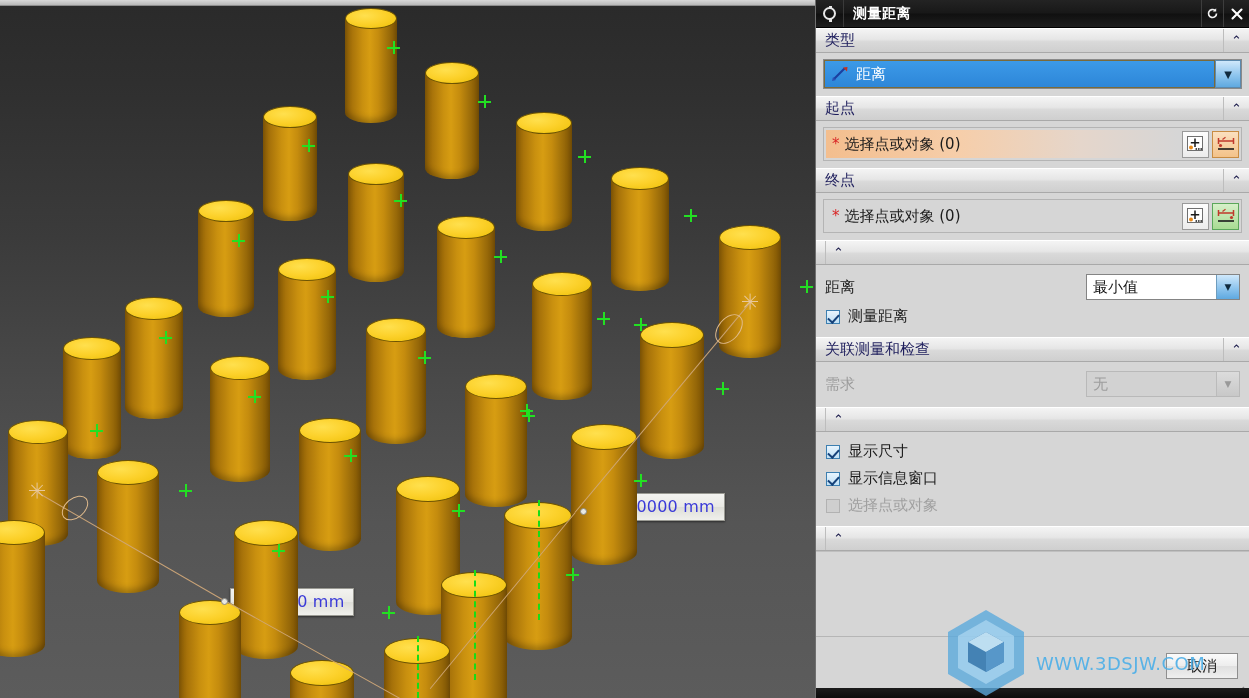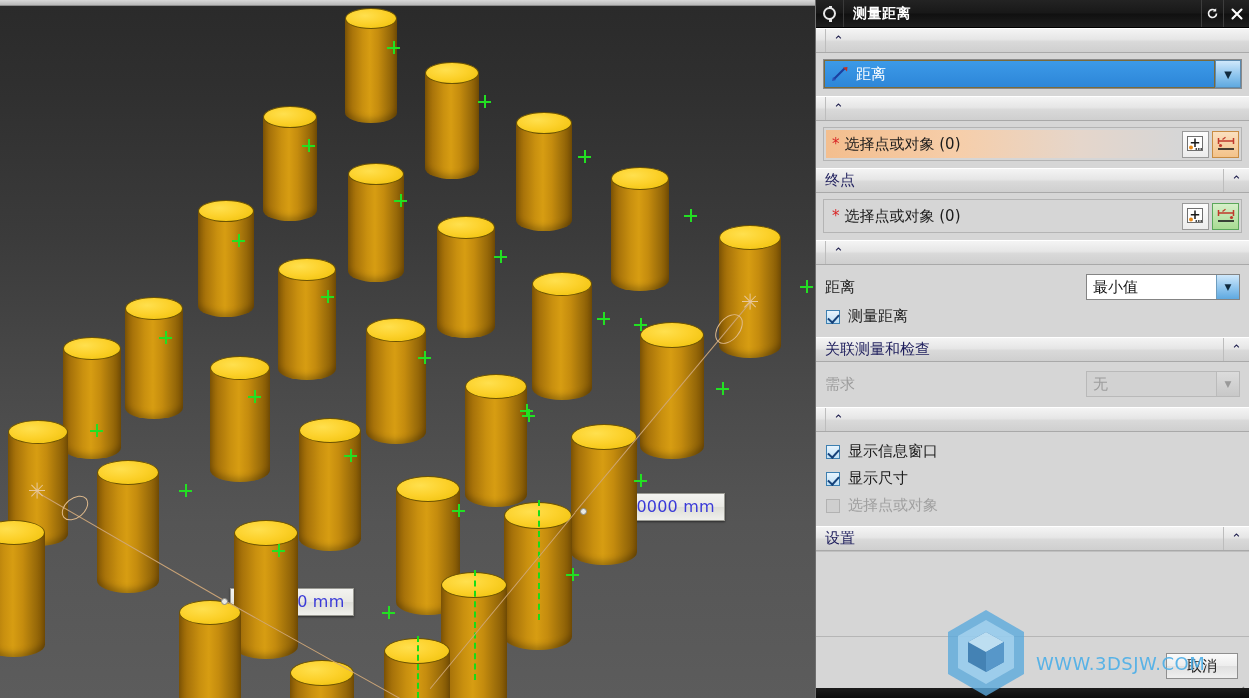--- a/index.html
+++ b/index.html
@@ -459,39 +459,41 @@
       <div class="tb-btn close">
         <svg width="12" height="12" viewBox="0 0 12 12">
           <path d="M1.5 1.5 L10.5 10.5 M10.5 1.5 L1.5 10.5" stroke="#ffffff" stroke-width="2.1" stroke-linecap="round"></path>
         </svg>
       </div>
     </div>
 
     <div class="panel-body">
 
       <div class="sect-head">
+        <div class="title">类型</div>
         <div class="chev">⌃</div>
       </div>
       <div class="sect-body">
         <div class="combo-hl">
           <div class="field">
             <span class="ruler-ico">
               <svg width="18" height="16" viewBox="0 0 18 16">
                 <path d="M3 13 L13 3" stroke="#1b3fa0" stroke-width="2.2" stroke-linecap="round"></path>
                 <path d="M12 1.5 L16.5 1 L16 5.5 Z" fill="#c03020"></path>
                 <path d="M2 11 L1 15 L5 14 Z" fill="#2b4fb5"></path>
               </svg>
             </span>
             <span class="label">距离</span>
           </div>
           <div class="arrow">▼</div>
         </div>
       </div>
 
       <div class="sect-head">
+        <div class="title">起点</div>
         <div class="chev">⌃</div>
       </div>
       <div class="sect-body">
         <div class="sel-row active">
           <div class="sel-field">
             <span class="star">*</span>
             <span class="sel-label">选择点或对象 (0)</span>
           </div>
           <div class="icon-btn">
             <svg width="19" height="18" viewBox="0 0 19 18">
@@ -575,34 +577,33 @@
           </div>
         </div>
       </div>
 
       <div class="sect-head">
         <div class="chev">⌃</div>
       </div>
       <div class="sect-body">
         <div class="cb-row">
           <span class="cb checked"></span>
-          <span class="cb-label">显示信息窗口</span>
+          <span class="cb-label">显示尺寸</span>
         </div>
         <div class="cb-row">
           <span class="cb checked"></span>
-          <span class="cb-label">显示尺寸</span>
+          <span class="cb-label">显示信息窗口</span>
         </div>
         <div class="cb-row">
           <span class="cb disabled"></span>
           <span class="cb-label disabled">选择点或对象</span>
         </div>
       </div>
 
       <div class="sect-head">
-        <div class="title">设置</div>
         <div class="chev">⌃</div>
       </div>
       <div class="divider-line"></div>
     </div>
 
     <div class="panel-footer">
       <div class="cancel-btn">取消</div>
       <svg class="footer-grip" viewBox="0 0 12 12">
         <path d="M11 4 L4 11 M11 7.5 L7.5 11" stroke="#8a8a8a" stroke-width="1.4"></path>
       </svg>

